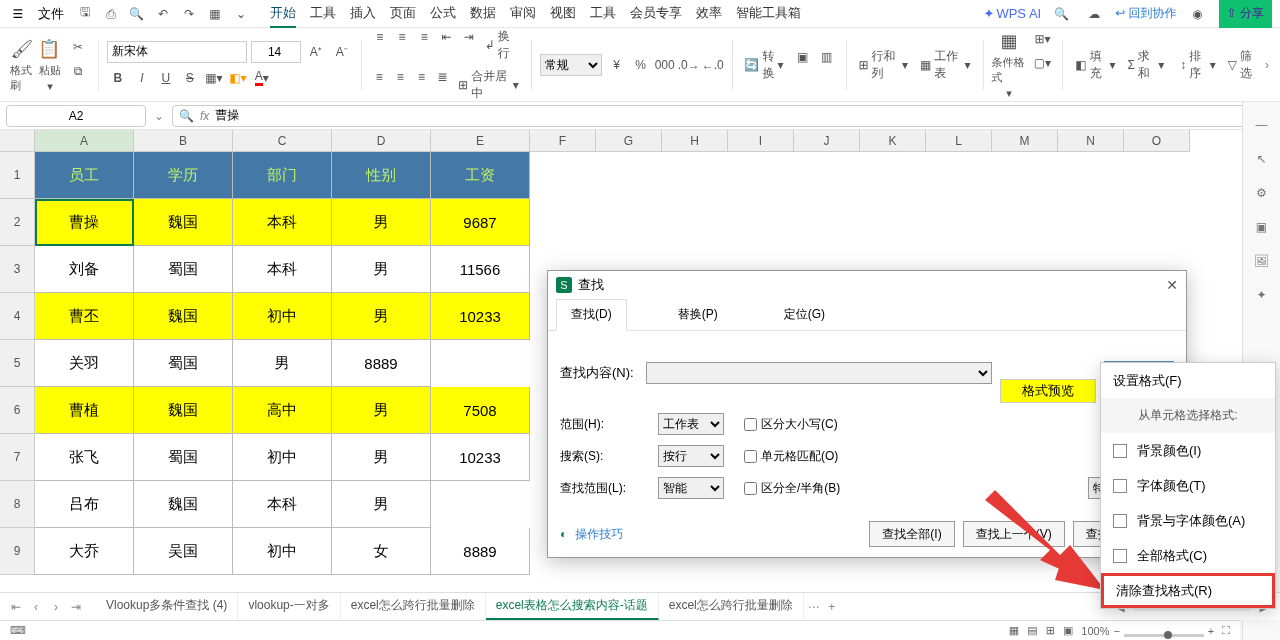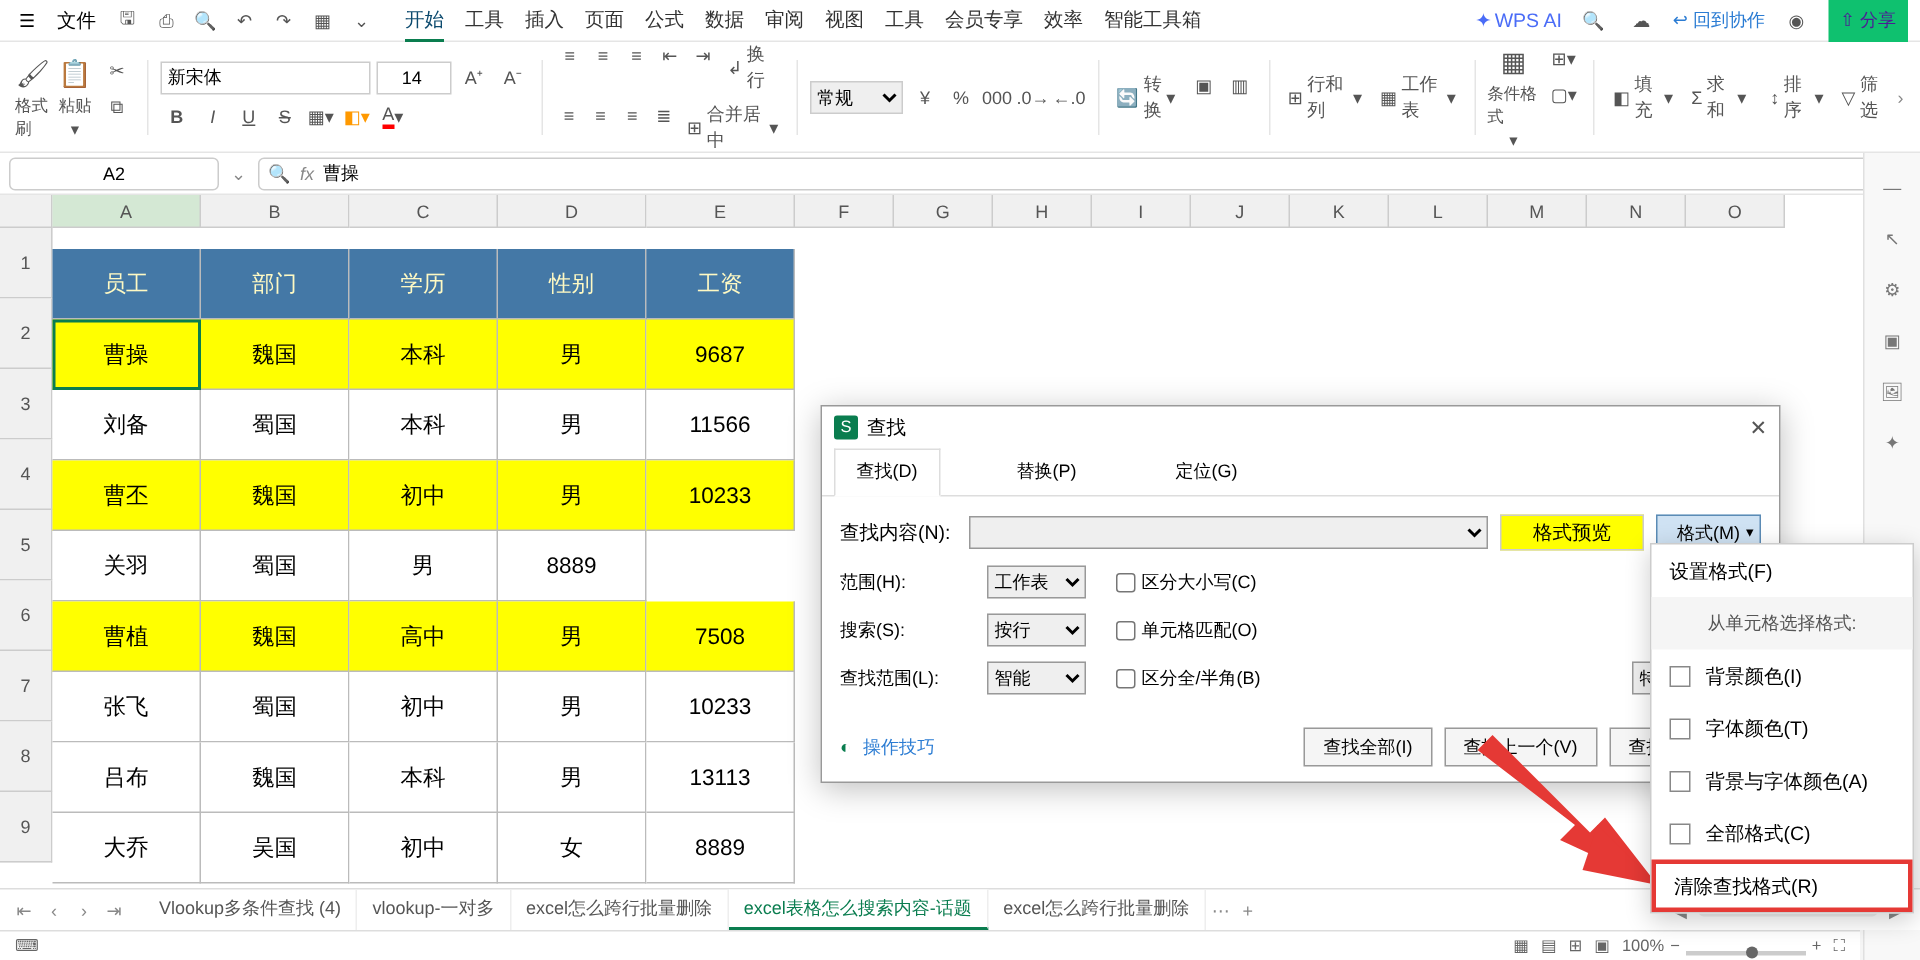--- a/index.html
+++ b/index.html
@@ -46,37 +46,37 @@
 .corner { width: 35px; height: 22px; background: #f0f0f0; border-right: 1px solid #ccc; border-bottom: 1px solid #ccc; }
 .col-headers { display: flex; height: 22px; }
 .col-h { background: #f0f0f0; border-right: 1px solid #ccc; border-bottom: 1px solid #ccc; display: flex; align-items: center; justify-content: center; font-size: 12px; color: #555; }
 .col-h.w1 { width: 99px; }
 .col-h.wr { width: 66px; }
 .row-headers { display: flex; flex-direction: column; }
 .row-h { width: 35px; height: 47px; background: #f0f0f0; border-right: 1px solid #ccc; border-bottom: 1px solid #ccc; display: flex; align-items: center; justify-content: center; font-size: 12px; color: #555; }
 .grid { position: absolute; left: 35px; top: 22px; }
 .row { display: flex; }
 .cell { width: 99px; height: 47px; border-right: 1px solid #bbb; border-bottom: 1px solid #bbb; display: flex; align-items: center; justify-content: center; font-size: 15px; }
-.cell.header { background: #4478a6; color: #fef9c3; font-weight: 500; margin-top: 14px; }
+.cell.header { background: #4478a6; color: #bef264; font-weight: 500; }
 .cell.yellow { background: #ffff00; }
 .cell.white { background: #fff; }
 .cell.sel { outline: 2px solid #0a7d4f; outline-offset: -2px; }
 
 .dialog { position: absolute; left: 547px; top: 270px; width: 640px; background: #fff; border: 1px solid #999; box-shadow: 0 4px 20px rgba(0,0,0,0.25); z-index: 10; }
 .dialog-title { height: 28px; display: flex; align-items: center; padding: 0 8px; font-size: 13px; }
 .dialog-title .s-icon { width: 16px; height: 16px; background: #0a7d4f; color: #fff; display: flex; align-items: center; justify-content: center; font-size: 11px; border-radius: 2px; margin-right: 6px; }
 .dialog-close { margin-left: auto; cursor: pointer; font-size: 14px; color: #555; }
 .dialog-tabs { display: flex; padding: 0 8px; border-bottom: 1px solid #ddd; gap: 36px; }
 .dialog-tab { padding: 6px 14px; font-size: 12px; border: 1px solid transparent; cursor: pointer; }
 .dialog-tab.active { border: 1px solid #ddd; border-bottom-color: #fff; background: #fff; margin-bottom: -1px; }
 .dialog-body { padding: 12px; display: flex; flex-direction: column; gap: 10px; }
 .dlg-row { display: flex; align-items: center; gap: 8px; font-size: 13px; }
 .dlg-label { width: 78px; }
 .dlg-input { flex: 1; height: 22px; border: 1px solid #999; }
-.fmt-preview { width: 96px; height: 24px; background: #ffff00; border: 1px solid #ccc; display: flex; align-items: center; justify-content: center; font-size: 13px; }
+.fmt-preview { width: 96px; height: 24px; background: #ffff00; border: 1px solid #ccc; display: flex; align-items: center; justify-content: center; font-size: 13px; margin-top: 36px; }
 .fmt-btn-sel { width: 70px; height: 24px; border: 1px solid #5b8bb5; background: #cfe2f3; display: flex; align-items: center; justify-content: center; font-size: 12px; cursor: pointer; position: relative; }
 .fmt-btn-sel::after { content: "▾"; position: absolute; right: 4px; font-size: 10px; }
 .opt-row { display: flex; flex-wrap: wrap; gap: 10px 20px; align-items: center; }
 .mini-sel { height: 22px; border: 1px solid #999; font-size: 12px; width: 66px; }
 .chk { display: flex; align-items: center; gap: 4px; font-size: 12px; }
 .special-sel { height: 22px; border: 1px solid #999; font-size: 12px; width: 86px; }
 .dlg-footer { display: flex; align-items: center; gap: 8px; padding: 10px 12px; }
 .tip-link { color: #2b7cd3; font-size: 12px; cursor: pointer; }
 .dlg-btn { height: 26px; padding: 0 12px; border: 1px solid #999; background: #f5f5f5; font-size: 12px; cursor: pointer; }
 
@@ -289,22 +289,22 @@
           <div class="row-h">5</div>
           <div class="row-h">6</div>
           <div class="row-h">7</div>
           <div class="row-h">8</div>
           <div class="row-h">9</div>
         </div>
     </div>
     <div class="grid" id="grid">
         <div class="row">
           <div class="cell header">员工</div>
+          <div class="cell header">学历</div>
           <div class="cell header">部门</div>
-          <div class="cell header">学历</div>
           <div class="cell header">性别</div>
           <div class="cell header">工资</div>
         </div>
         <div class="row">
           <div class="cell yellow sel">曹操</div>
           <div class="cell yellow">魏国</div>
           <div class="cell yellow">本科</div>
           <div class="cell yellow">男</div>
           <div class="cell yellow">9687</div>
         </div>
@@ -340,21 +340,20 @@
           <div class="cell white">蜀国</div>
           <div class="cell white">初中</div>
           <div class="cell white">男</div>
           <div class="cell white">10233</div>
         </div>
         <div class="row">
           <div class="cell white">吕布</div>
           <div class="cell white">魏国</div>
           <div class="cell white">本科</div>
           <div class="cell white">男</div>
-          <div class="cell white">13113</div>
         </div>
         <div class="row">
           <div class="cell white">大乔</div>
           <div class="cell white">吴国</div>
           <div class="cell white">初中</div>
           <div class="cell white">女</div>
           <div class="cell white">8889</div>
         </div>
       </div>
   </div>

